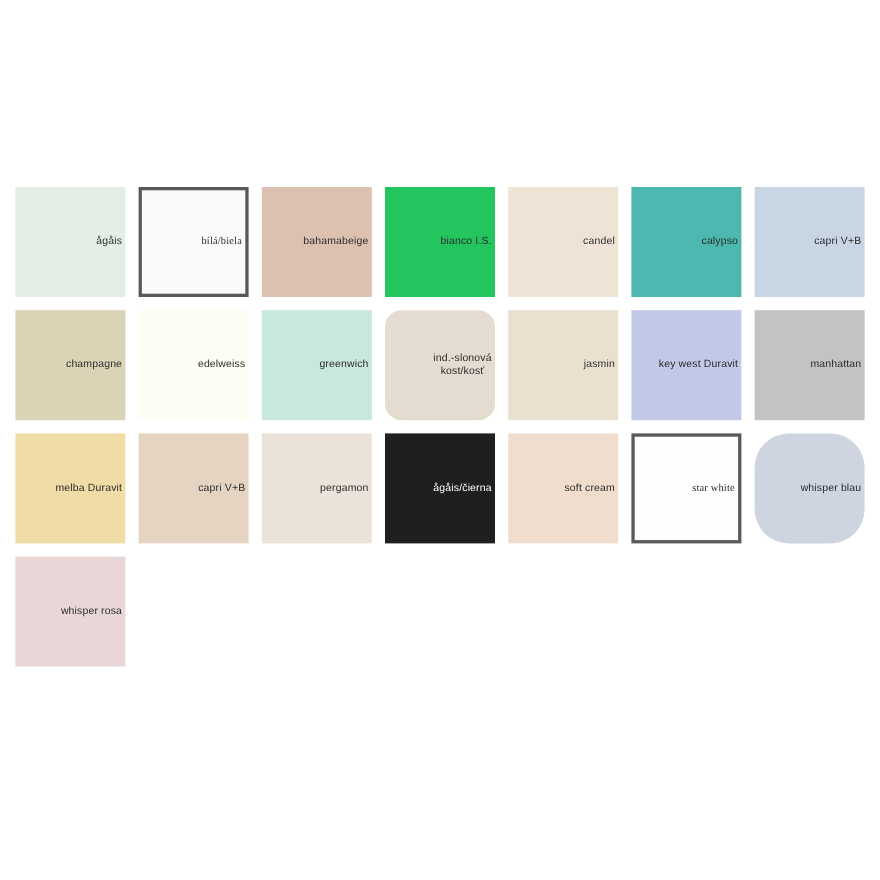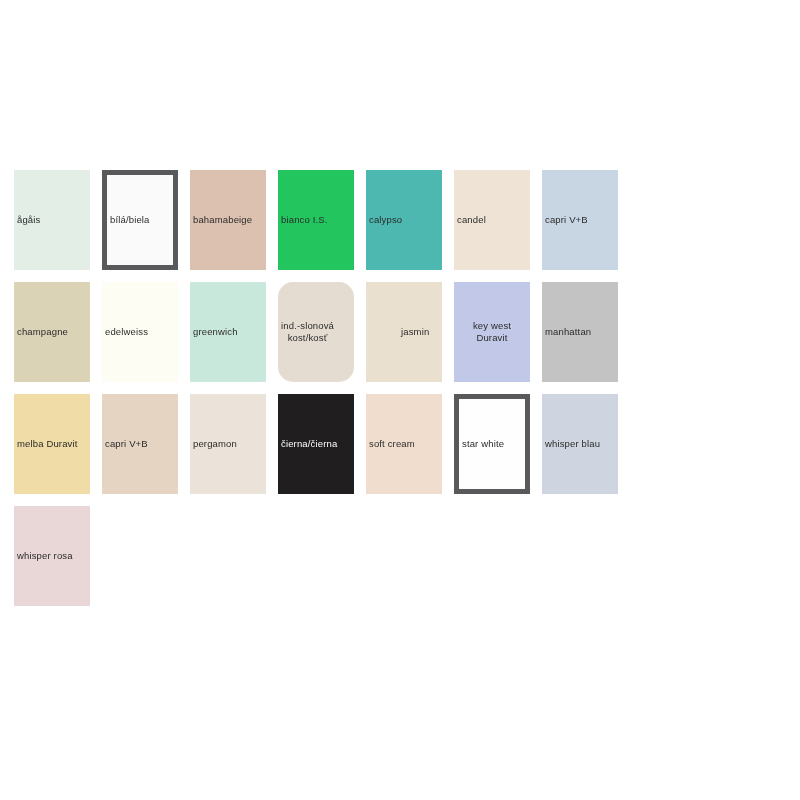--- a/index.html
+++ b/index.html
@@ -18,32 +18,33 @@
     left: 14px;
     top: 170px;
     width: 786px;
   }
   .swatch-row {
     display: flex;
     flex-direction: row;
     margin-bottom: 12px;
   }
   .swatch {
-    width: 76px;
+    width: 100px;
     height: 100px;
     margin-right: 12px;
     box-sizing: border-box;
     display: flex;
     align-items: center;
-    justify-content: flex-start;
+    justify-content: flex-end;
     position: relative;
     flex: 0 0 auto;
   }
   .swatch.bordered {
-    border: 5px solid #3b82f6;
+    border: 3px solid #3b82f6;
+    font-family: Liberation Serif, serif;
   }
   .swatch-label {
     font-size: 9.5px;
     line-height: 12px;
     text-align: center;
     color: #2b2b2b;
     letter-spacing: 0.15px;
     padding: 0 3px;
     white-space: pre-line;
     font-weight: 400;
@@ -62,25 +63,25 @@
       </div>
       <div class="swatch bordered" style="background: rgb(250, 250, 250); border-color: rgb(89, 89, 91);">
         <span class="swatch-label">bílá/biela</span>
       </div>
       <div class="swatch" style="background: rgb(220, 193, 176);">
         <span class="swatch-label">bahamabeige</span>
       </div>
       <div class="swatch" style="background: #22c55e;">
         <span class="swatch-label">bianco I.S.</span>
       </div>
+      <div class="swatch" style="background: rgb(239, 227, 214);">
+        <span class="swatch-label">candel</span>
+      </div>
       <div class="swatch" style="background: rgb(76, 184, 176);">
         <span class="swatch-label">calypso</span>
-      </div>
-      <div class="swatch" style="background: rgb(239, 227, 214);">
-        <span class="swatch-label">candel</span>
       </div>
       <div class="swatch" style="background: rgb(200, 213, 227);">
         <span class="swatch-label">capri V+B</span>
       </div>
     </div>
     <div class="swatch-row">
       <div class="swatch" style="background: rgb(219, 211, 182);">
         <span class="swatch-label">champagne</span>
       </div>
       <div class="swatch" style="background: rgb(253, 253, 243);">
@@ -107,29 +108,29 @@
       <div class="swatch" style="background: rgb(240, 220, 166);">
         <span class="swatch-label">melba Duravit</span>
       </div>
       <div class="swatch" style="background: rgb(229, 212, 194);">
         <span class="swatch-label">capri V+B</span>
       </div>
       <div class="swatch" style="background: rgb(235, 226, 217);">
         <span class="swatch-label">pergamon</span>
       </div>
       <div class="swatch" style="background: rgb(32, 30, 30);">
-        <span class="swatch-label light">čierna/čierna</span>
+        <span class="swatch-label light">ågåis/čierna</span>
       </div>
       <div class="swatch" style="background: rgb(240, 221, 205);">
         <span class="swatch-label">soft cream</span>
       </div>
       <div class="swatch bordered" style="background: rgb(254, 254, 254); border-color: rgb(89, 89, 91);">
         <span class="swatch-label">star white</span>
       </div>
-      <div class="swatch" style="background: rgb(206, 213, 224);">
+      <div class="swatch" style="background: rgb(206, 213, 224); border-radius: 31px;">
         <span class="swatch-label">whisper blau</span>
       </div>
     </div>
     <div class="swatch-row">
       <div class="swatch" style="background: rgb(233, 215, 215);">
         <span class="swatch-label">whisper rosa</span>
       </div>
     </div>
   </div>
 

